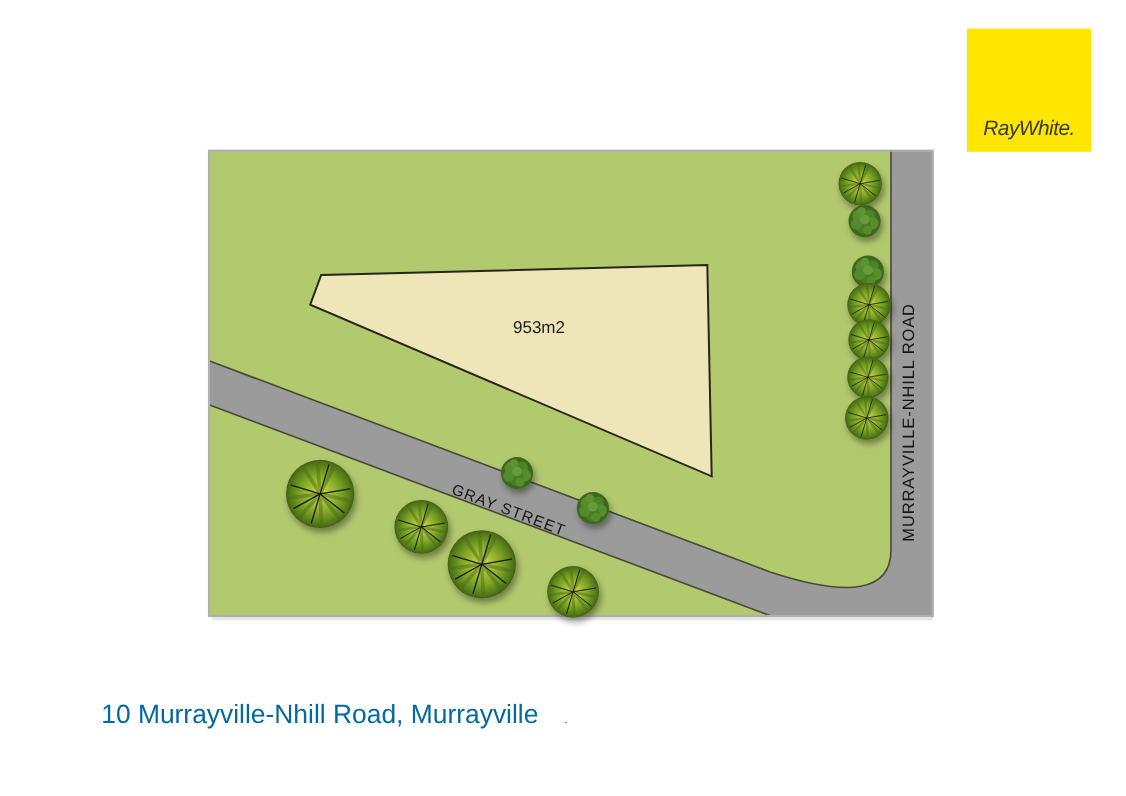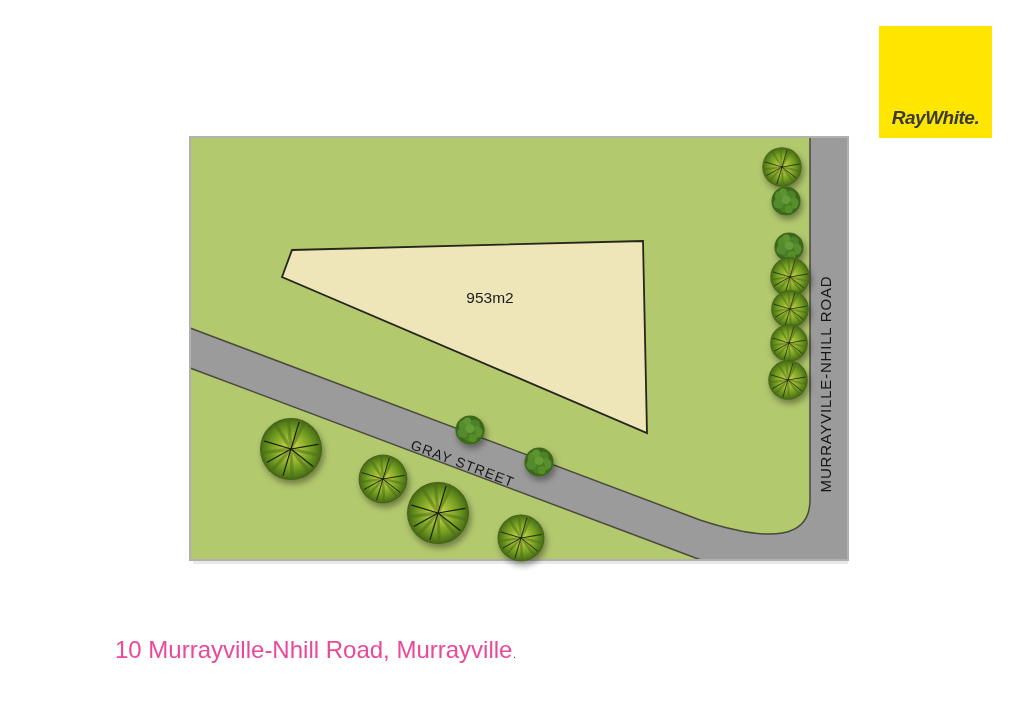--- a/index.html
+++ b/index.html
@@ -9,23 +9,23 @@
   .edge{fill:none;stroke:#4a4a3c;stroke-width:1.5;}
   .map-border{fill:none;stroke-width:2;}
   .lot-poly{stroke:#26261a;stroke-width:1.8;}
   .lot-label{font-family:"Liberation Sans",sans-serif;font-size:15.5px;fill:#1c1c1c;text-anchor:middle;}
   .road-label{font-family:"Liberation Sans",sans-serif;font-size:14px;letter-spacing:1.1px;
               fill:#161616;text-anchor:middle;}
   .road-label-lg{font-size:15px;letter-spacing:0.8px;}
   .logo{position:absolute;left:879px;top:26px;width:113px;height:112px;background:#FFE600;
         display:flex;align-items:flex-end;justify-content:center;box-sizing:border-box;
         padding-bottom:9px;}
-  .logo-text{font-family:"Liberation Sans",sans-serif;font-style:italic;font-weight:700;
+  .logo-text{font-family:"Liberation Sans",sans-serif;font-style:italic;font-weight:400;
              font-size:19px;color:#3a3a3a;letter-spacing:-0.5px;}
-  .caption{position:absolute;left:92px;top:636px;font-size:24px;color:#ec4899;margin-left:23px;}
+  .caption{position:absolute;left:92px;top:636px;font-size:24px;color:#0369a1;}
   .stray{position:absolute;left:513px;top:648px;font-size:11px;color:#444;}
   .map-shadow{fill:#dedede;opacity:0.7;}
 </style>
 </head>
 <body>
 
 <div class="page">
 
   <svg class="site-map" width="1024" height="724" viewBox="0 0 1024 724" xmlns="http://www.w3.org/2000/svg" xmlns:xlink="http://www.w3.org/1999/xlink">
     <defs>

